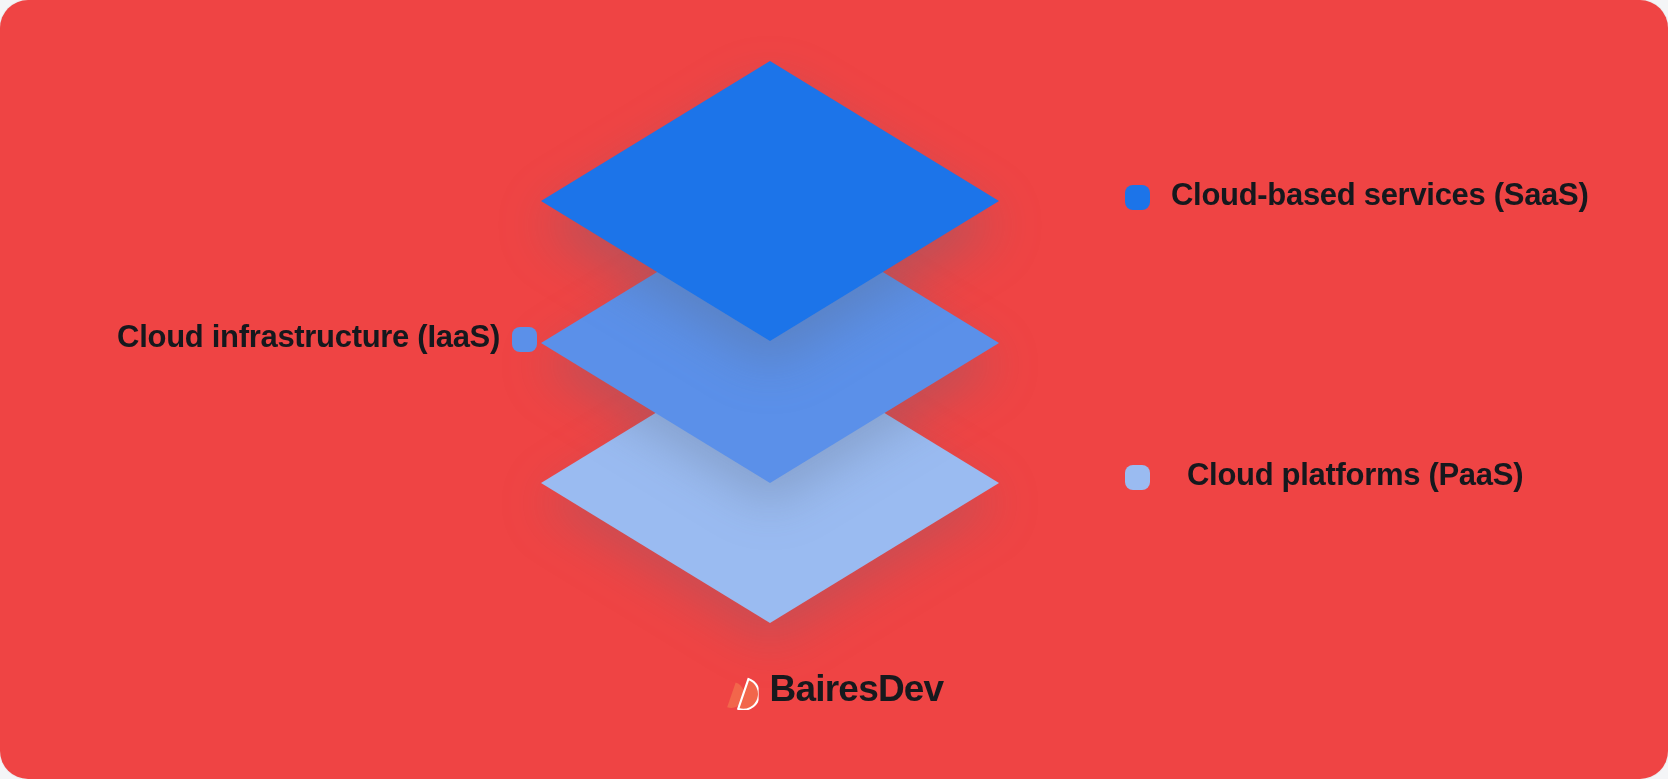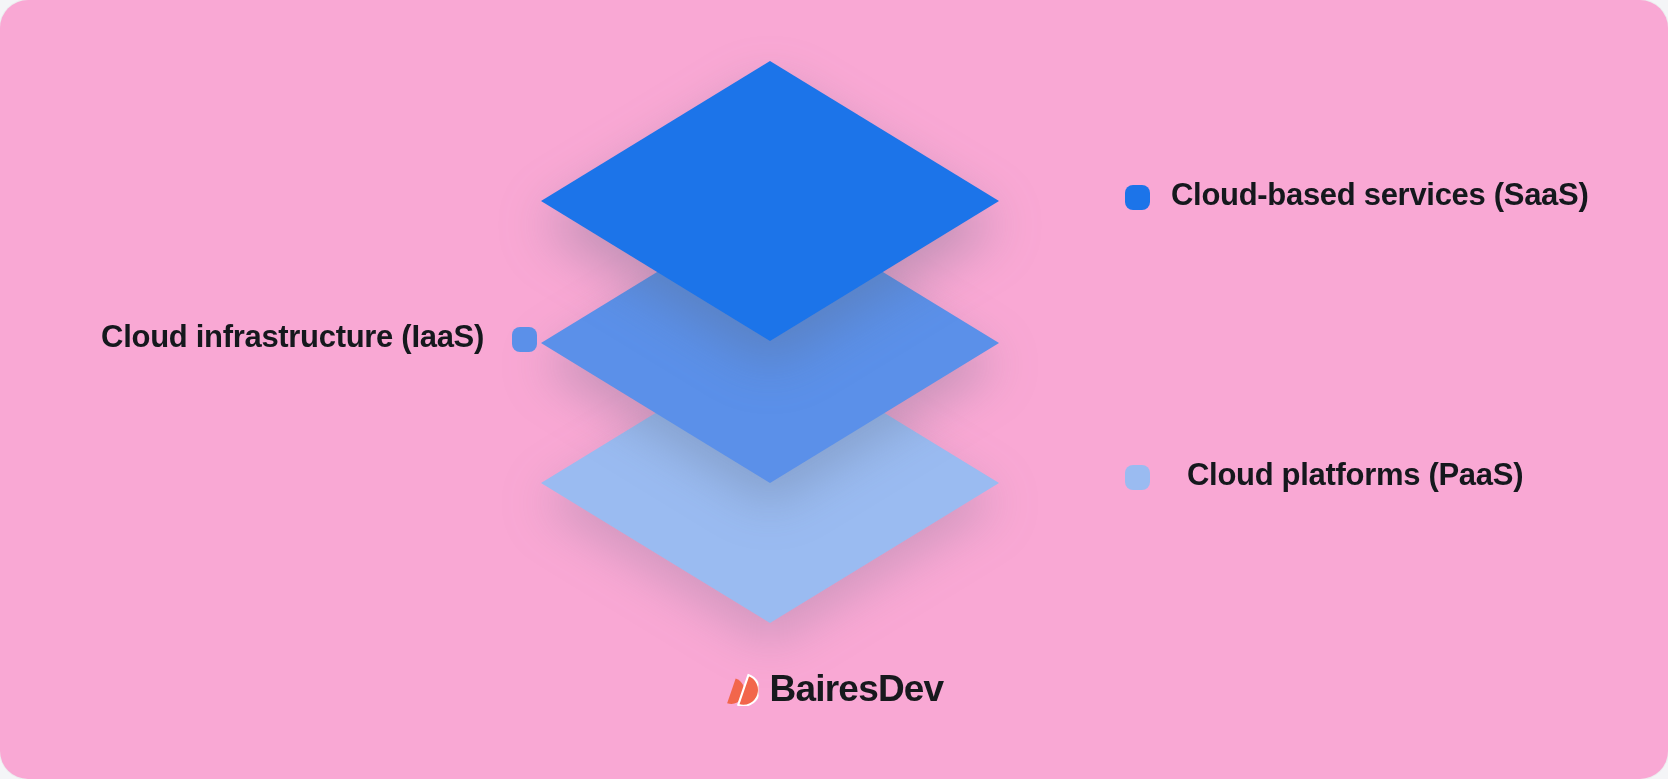--- a/index.html
+++ b/index.html
@@ -5,42 +5,42 @@
   html, body {
     margin: 0;
     padding: 0;
     background: #f4f5f7;
     font-family: "Liberation Sans", sans-serif;
   }
   .card {
     position: relative;
     width: 1668px;
     height: 779px;
-    background: #f9a8d4;
+    background: #ef4444;
     border-radius: 28px;
     overflow: hidden;
     box-shadow: 0 0 0 1px rgba(0,0,0,0.03);
   }
   .diagram-svg {
     position: absolute;
     inset: 0;
     width: 100%;
     height: 100%;
   }
   .layer-top    { filter: drop-shadow(0 24px 26px rgba(88,102,126,0.35)); }
   .layer-middle { filter: drop-shadow(0 22px 24px rgba(88,102,126,0.30)); }
   .layer-bottom { filter: drop-shadow(0 20px 24px rgba(88,102,126,0.25)); }
 
   .label-block {
     position: absolute;
     display: flex;
     align-items: flex-start;
   }
   .label-block.saas { left: 1125px; top: 176px; gap: 21px; }
-  .label-block.iaas { right: 1131px; top: 318px; gap: 28px; }
+  .label-block.iaas { right: 1131px; top: 318px; gap: 12px; }
   .label-block.paas { left: 1125px; top: 456px; gap: 37px; }
 
   .bullet {
     flex: none;
     width: 25px;
     height: 25px;
     border-radius: 8px;
     margin-top: 9px;
   }
   .text-col { display: block; }
@@ -61,21 +61,21 @@
     color: #1b1e24;
     white-space: pre-line;
   }
 
   .logo {
     position: absolute;
     left: 50%;
     top: 668px;
     transform: translateX(-50%);
     display: flex;
-    align-items: flex-start;
+    align-items: flex-end;
     gap: 11px;
   }
   .logo-mark { width: 34px; height: 38px; }
   .brand-text {
     font-size: 37px;
     font-weight: bold;
     color: #17191d;
     letter-spacing: -0.8px;
     white-space: nowrap;
   }

